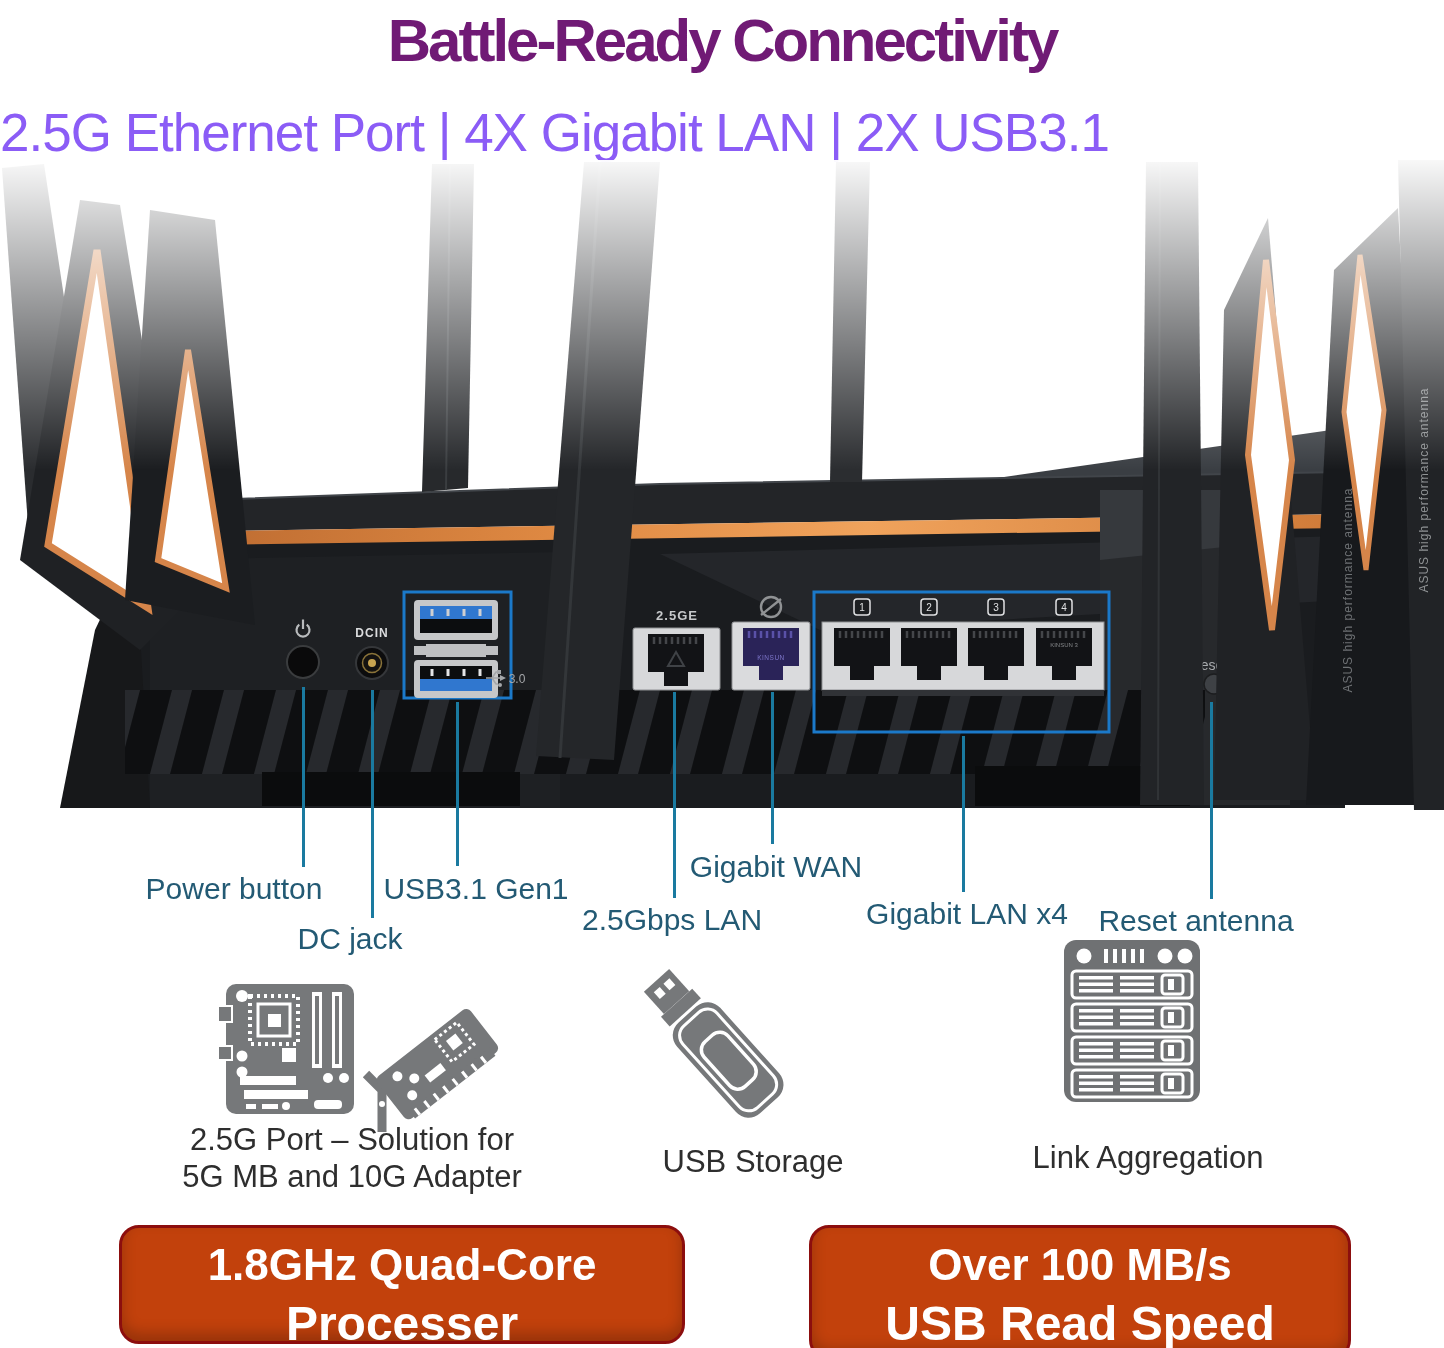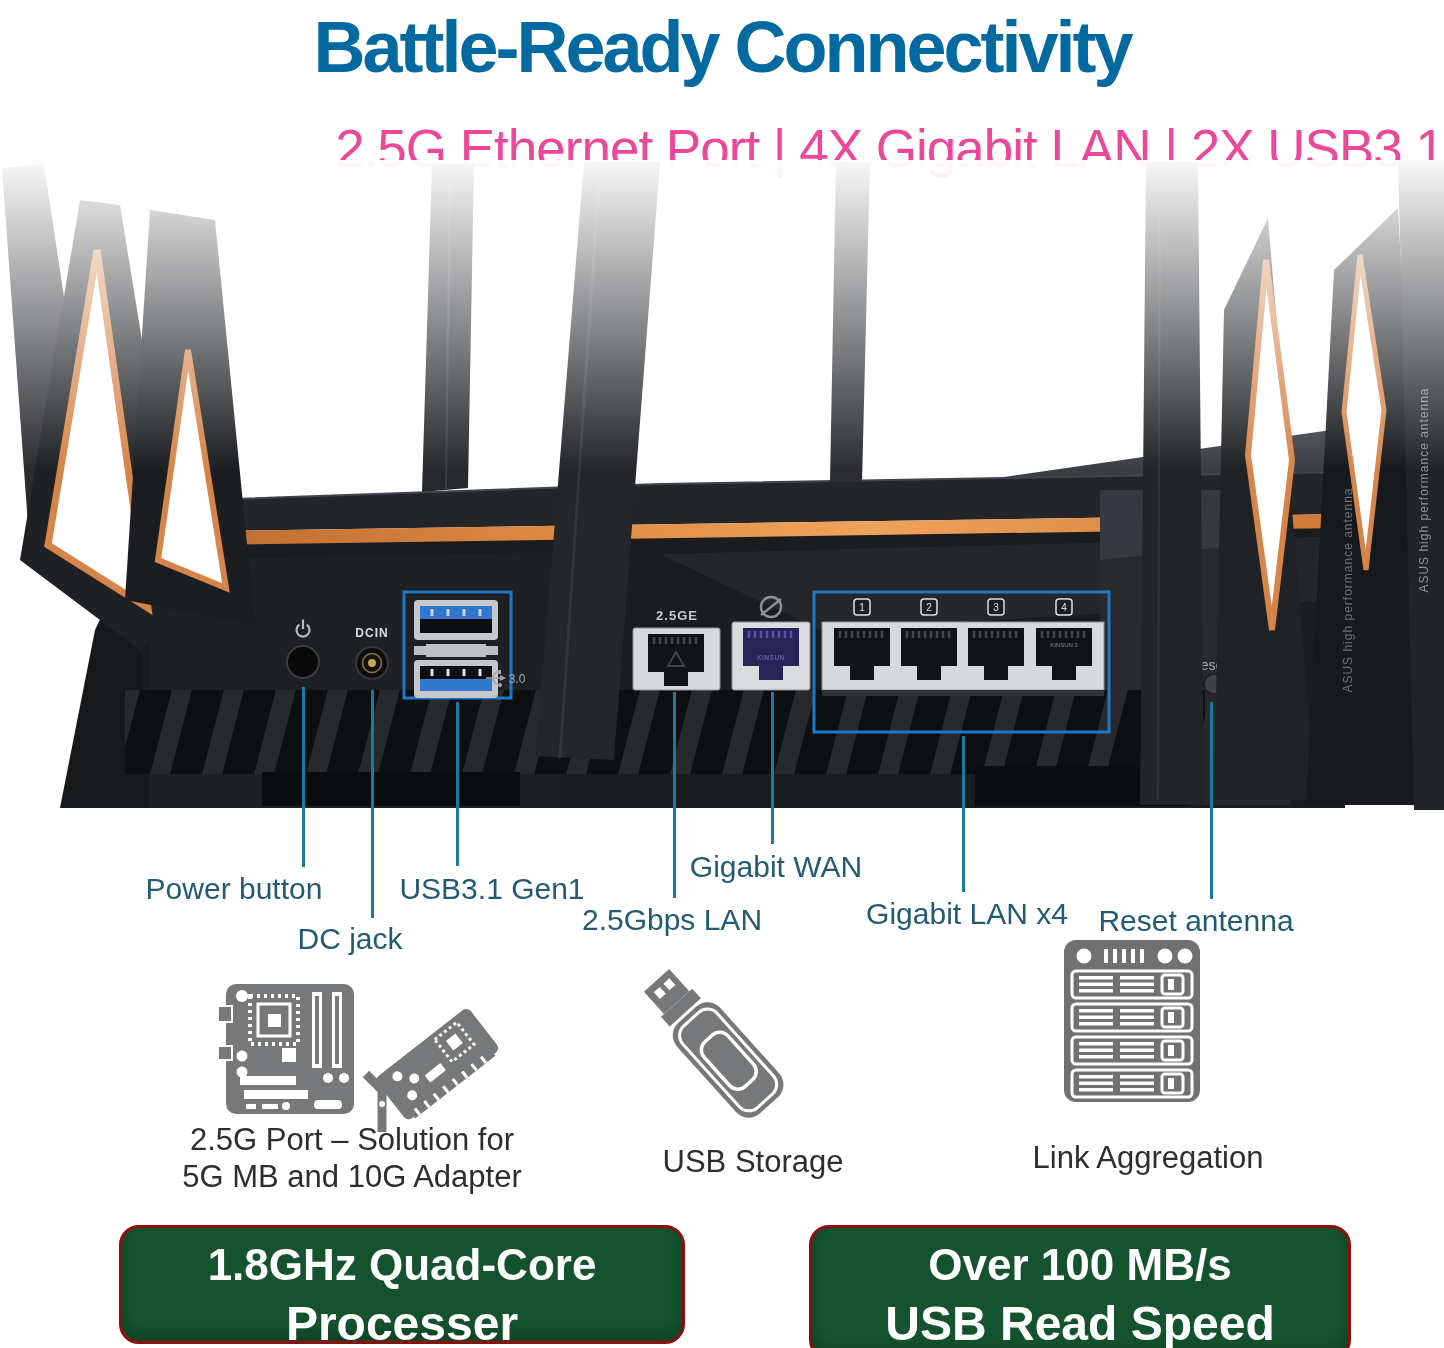--- a/index.html
+++ b/index.html
@@ -1,35 +1,35 @@
 <!DOCTYPE html>
 <html><head>
 <meta charset="utf-8">
 <style>
   html,body{margin:0;padding:0;background:#fff;}
   .canvas{position:relative;width:1444px;height:1348px;background:#ffffff;overflow:hidden;
           font-family:"Liberation Sans", sans-serif;}
   
   .title{position:absolute;left:0;top:6px;width:100%;text-align:center;
-         font-size:72px;font-weight:700;letter-spacing:-3px;color:#0369a1;}
-  .subtitle{position:absolute;left:0;top:118px;width:100%;text-align:right;
-            font-size:53px;font-weight:400;letter-spacing:-1px;color:#ec4899;}
+         font-size:60px;font-weight:700;letter-spacing:-3px;color:#701a75;}
+  .subtitle{position:absolute;left:0;top:102px;width:100%;text-align:left;
+            font-size:53px;font-weight:400;letter-spacing:-1px;color:#8b5cf6;}
   
   .router{position:absolute;left:0;top:160px;}
   
   .cline{position:absolute;width:3px;background:#1a7aa0;}
   
   .clabel{position:absolute;transform:translateX(-50%);white-space:nowrap;
           font-size:30px;color:#235a74;}
   
   .ficon{position:absolute;}
   .caption{position:absolute;transform:translateX(-50%);text-align:center;white-space:nowrap;
            font-size:31px;color:#2e2e2e;line-height:1.18;}
   
-  .banner{position:absolute;background:#14532d;border:3px solid #8c0e0e;border-radius:20px;
+  .banner{position:absolute;background:#c2410c;border:3px solid #8c0e0e;border-radius:20px;
           box-sizing:border-box;color:#ffffff;text-align:center;
           box-shadow:inset 0 -8px 14px rgba(0,0,0,0.22);}
   .banner .b1{display:block;font-size:44px;font-weight:700;margin-top:12px;}
   .banner .b2{display:block;font-size:48px;font-weight:700;margin-top:6px;}
 </style>
 </head>
 <body>
 
 <div class="canvas">
 
@@ -204,21 +204,21 @@
 
   <div class="cline" style="left:302px;top:687px;height:180px;"></div>
   <div class="cline" style="left:371px;top:690px;height:228px;"></div>
   <div class="cline" style="left:456px;top:702px;height:164px;"></div>
   <div class="cline" style="left:673px;top:692px;height:206px;"></div>
   <div class="cline" style="left:771px;top:692px;height:152px;"></div>
   <div class="cline" style="left:962px;top:736px;height:156px;"></div>
   <div class="cline" style="left:1210px;top:702px;height:197px;"></div>
 
   <div class="clabel" style="left:234px;top:872px;">Power button</div>
-  <div class="clabel" style="left:476px;top:872px;margin-left:16px;">USB3.1 Gen1</div>
+  <div class="clabel" style="left:476px;top:872px;">USB3.1 Gen1</div>
   <div class="clabel" style="left:350px;top:922px;">DC jack</div>
   <div class="clabel" style="left:672px;top:903px;">2.5Gbps LAN</div>
   <div class="clabel" style="left:776px;top:850px;">Gigabit WAN</div>
   <div class="clabel" style="left:967px;top:897px;">Gigabit LAN x4</div>
   <div class="clabel" style="left:1196px;top:904px;">Reset antenna</div>
 
   <svg class="ficon" style="left:218px;top:982px;" width="140" height="134" viewBox="0 0 140 134">
     <rect x="8" y="2" width="128" height="130" rx="10" fill="#76787a"></rect>
     <rect x="0" y="24" width="14" height="16" fill="#76787a" stroke="#ffffff" stroke-width="2"></rect>
     <rect x="0" y="64" width="14" height="14" fill="#76787a" stroke="#ffffff" stroke-width="2"></rect>

